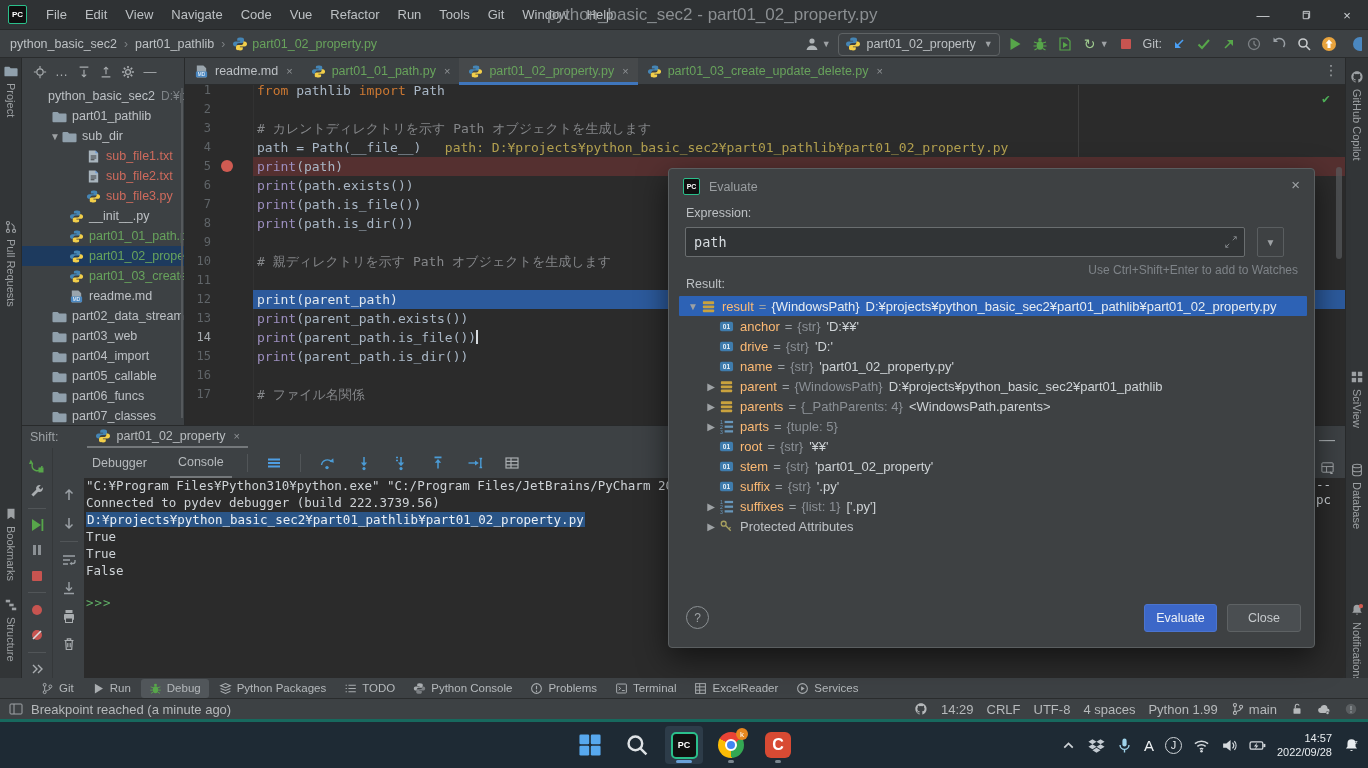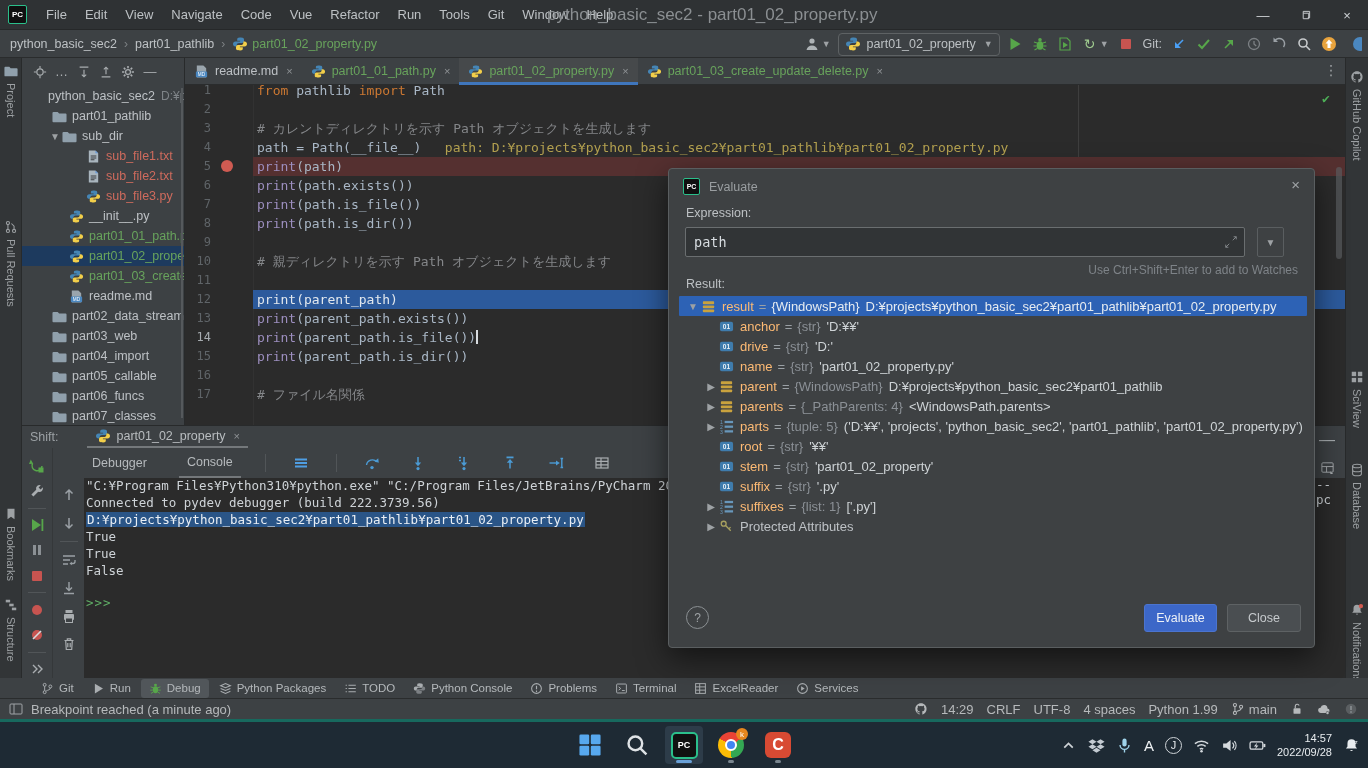--- a/index.html
+++ b/index.html
@@ -65,21 +65,21 @@
   .indent-guide{position:absolute;left:893px;top:0;bottom:0;width:1px;background:#3e3e3e}
   .caret{display:inline-block;width:1.5px;height:14px;background:#d8dce0;vertical-align:-2px}
   #insp-ok{position:absolute;left:1137px;top:6px;color:#4daf57;font-size:13px}
   #ed-scrollthumb{position:absolute;left:1151px;top:82px;width:6px;height:92px;background:#5c6062;opacity:.65;border-radius:3px}
   #hscroll-cover{position:absolute;left:69px;right:0;bottom:0;height:21px;background:#2b2b2b}
   
   #debug-panel{position:absolute;left:22px;top:425px;width:1323px;height:253px;background:#3d4144;border-top:1px solid #282a2b;box-sizing:border-box}
   #dbg-header{position:absolute;left:0;top:0;width:100%;height:22px;display:flex;align-items:center}
   #dbg-label{color:#9ca1a5;font-size:12.5px;margin-left:8px}
   #dbg-session{display:flex;align-items:center;gap:6px;color:#b9bdc0;font-size:12.5px;margin-left:28px;height:100%;border-bottom:2px solid #74787b;padding:0 8px;box-sizing:border-box}
-  #dbg-toolbar{position:absolute;left:62px;top:22px;height:30px;display:flex;align-items:center;gap:24px}
+  #dbg-toolbar{position:absolute;left:62px;top:22px;height:30px;display:flex;align-items:center;gap:15px}
   .dbg-vtab{color:#b6babd;font-size:12.5px;padding:0 8px;height:100%;display:flex;align-items:center;box-sizing:border-box}
   .dbg-vtab.active{border-bottom:2px solid #74787b}
   .tb-sep{width:1px;height:18px;background:#515558}
   #dbg-col1{position:absolute;left:0;top:22px;width:31px;height:231px;display:flex;flex-direction:column;align-items:center;padding-top:8px;gap:6px;border-right:1px solid #35383a;box-sizing:border-box}
   #dbg-col2{position:absolute;left:31px;top:52px;width:31px;height:201px;display:flex;flex-direction:column;align-items:center;padding-top:6px;gap:6px;box-sizing:border-box}
   .col-sep{width:18px;height:1px;background:#515558;margin:1px 0}
   #console-bg{position:absolute;left:62px;top:52px;right:0;bottom:0;background:#2b2b2b}
   #console{position:absolute;left:64px;top:51px;font-family:"DejaVu Sans Mono",monospace;font-size:12.5px;line-height:17px;color:#ced3d7;white-space:pre}
   .con-selected span{background:#2a5587;color:#eaeff4;padding:0 1px}
   #con-prompt{position:absolute;left:64px;top:169px;color:#5fad65;font-family:"DejaVu Sans Mono",monospace;font-size:12.5px;letter-spacing:1px}
@@ -1242,21 +1242,20 @@
               <rect x="6" y="2" width="9" height="2.4" fill="#6897bb"></rect>
               <text x="1" y="10.5" font-size="5.5" fill="#6897bb" font-family="sans-serif">2</text>
               <rect x="6" y="7" width="9" height="2.4" fill="#6897bb"></rect>
               <text x="1" y="15.5" font-size="5.5" fill="#6897bb" font-family="sans-serif">3</text>
               <rect x="6" y="12" width="9" height="2.4" fill="#6897bb"></rect>
             </svg>
           </span>
           <span class="dn">parts</span>
           <span class="deq">=</span>
           <span class="dt">{tuple: 5}</span>
-          <span class="dv">('D:¥¥', 'projects', 'python_basic_sec2', 'part01_pathlib', 'part01_02_property.py')</span>
         </div>
         <div class="rrow " style="padding-left:24px">
           <span class="rchev"></span>
           <span class="ic">
             <svg viewBox="0 0 16 16">
               <rect x="1" y="3" width="14" height="10" rx="2" fill="#3f7cad"></rect>
               <text x="8" y="11" font-size="7" font-weight="bold" fill="#eaf2f7" text-anchor="middle" font-family="sans-serif">01</text>
             </svg>
           </span>
           <span class="dn">root</span>

